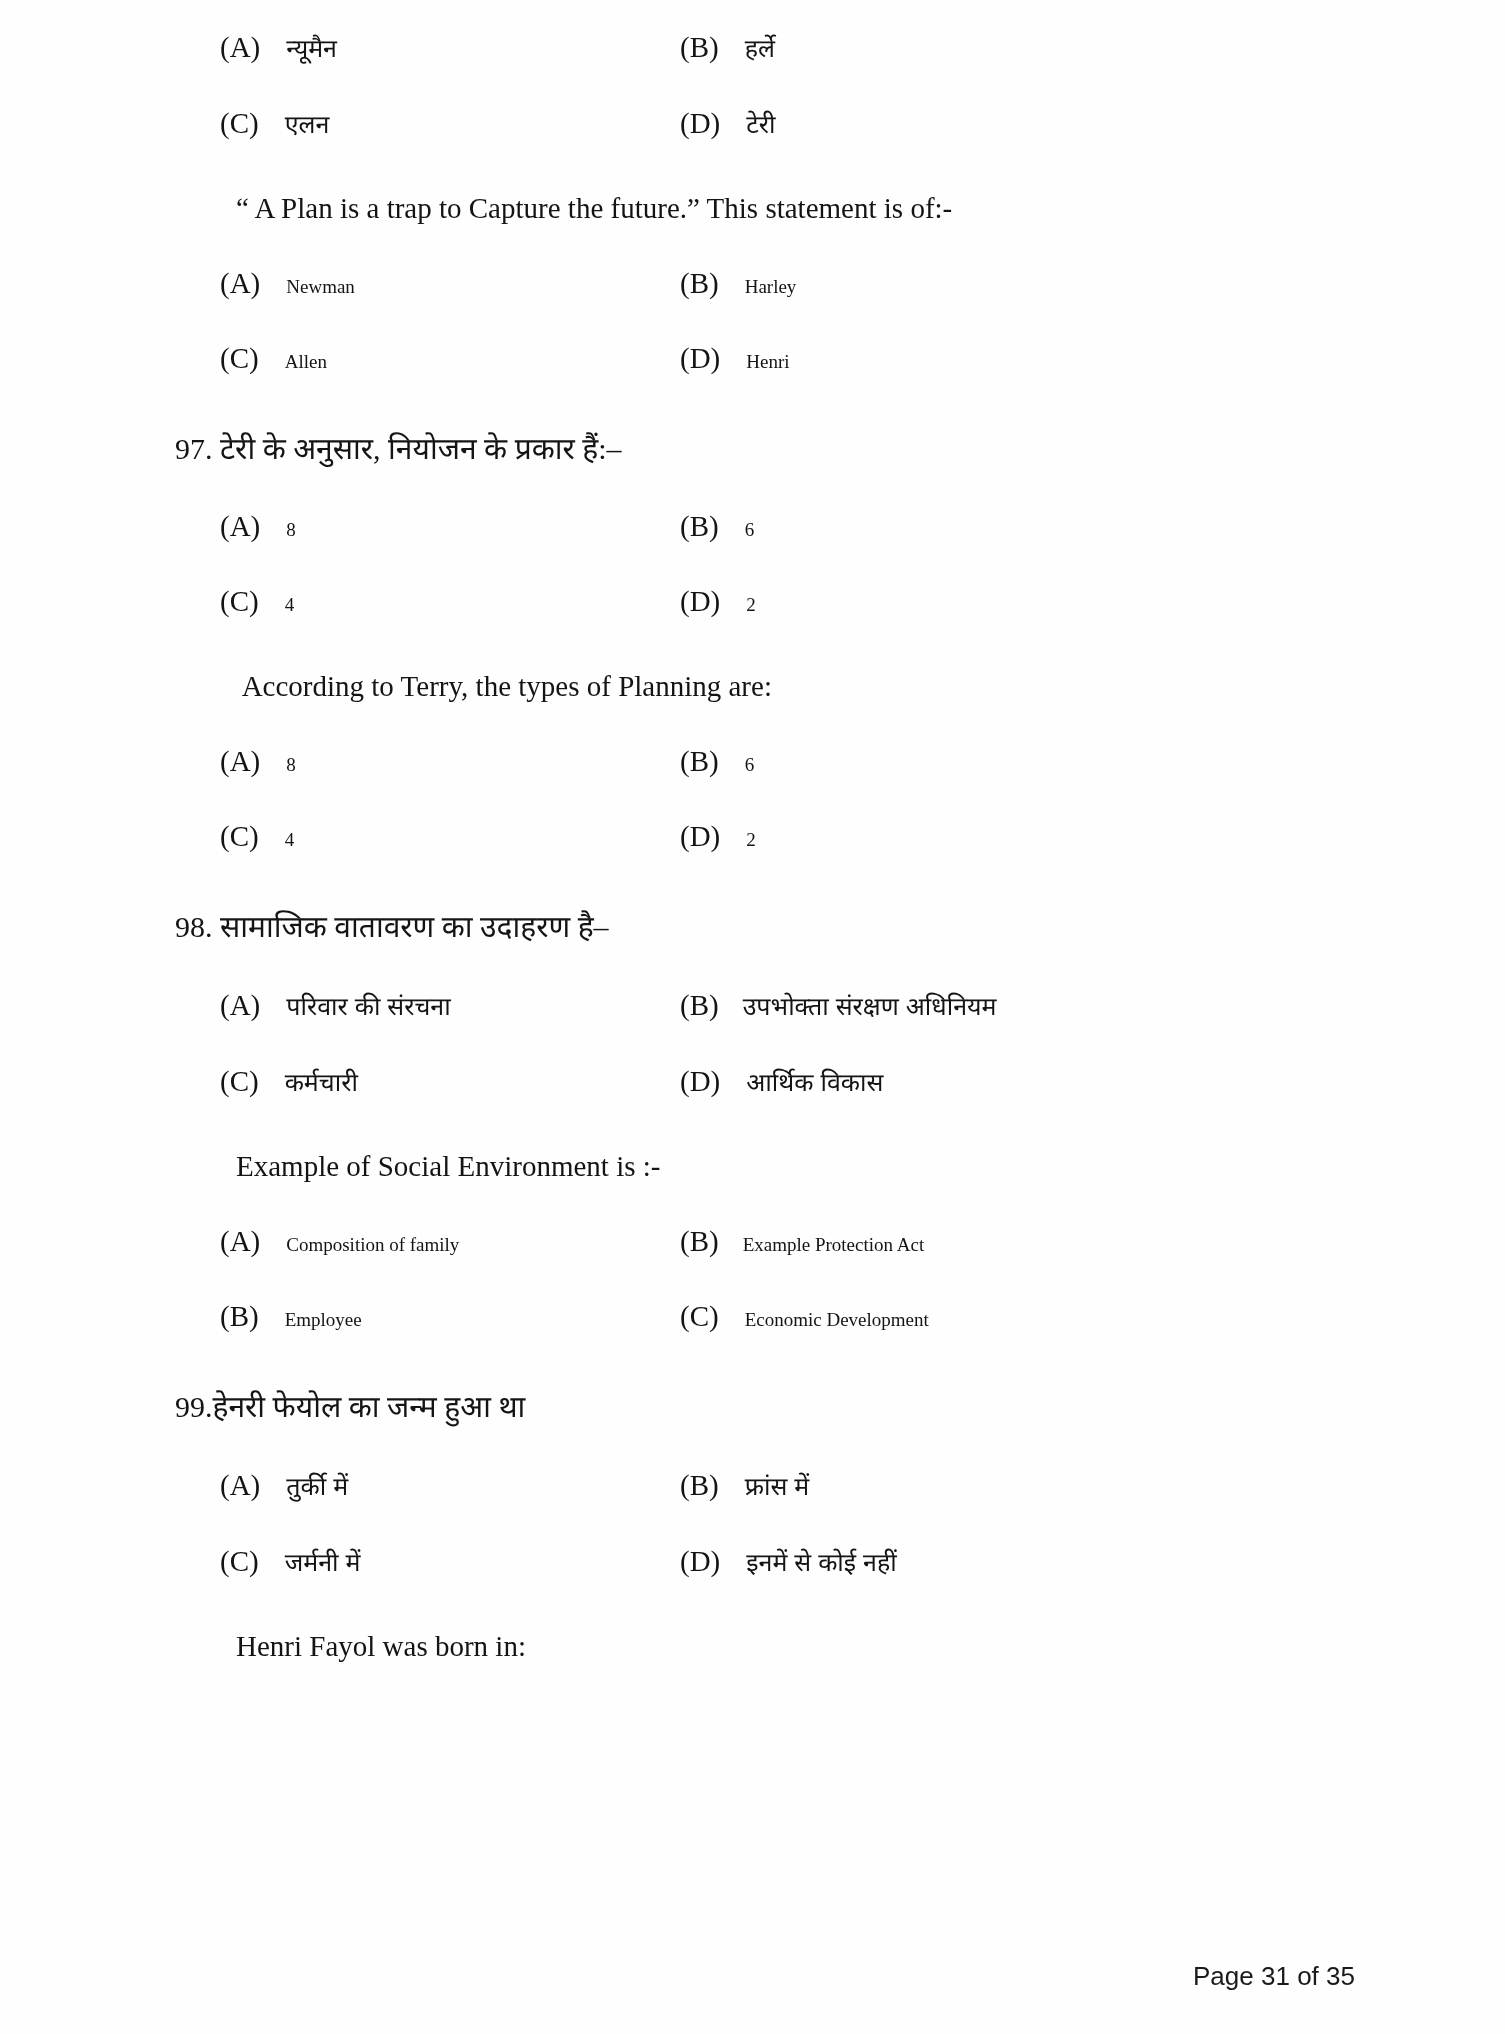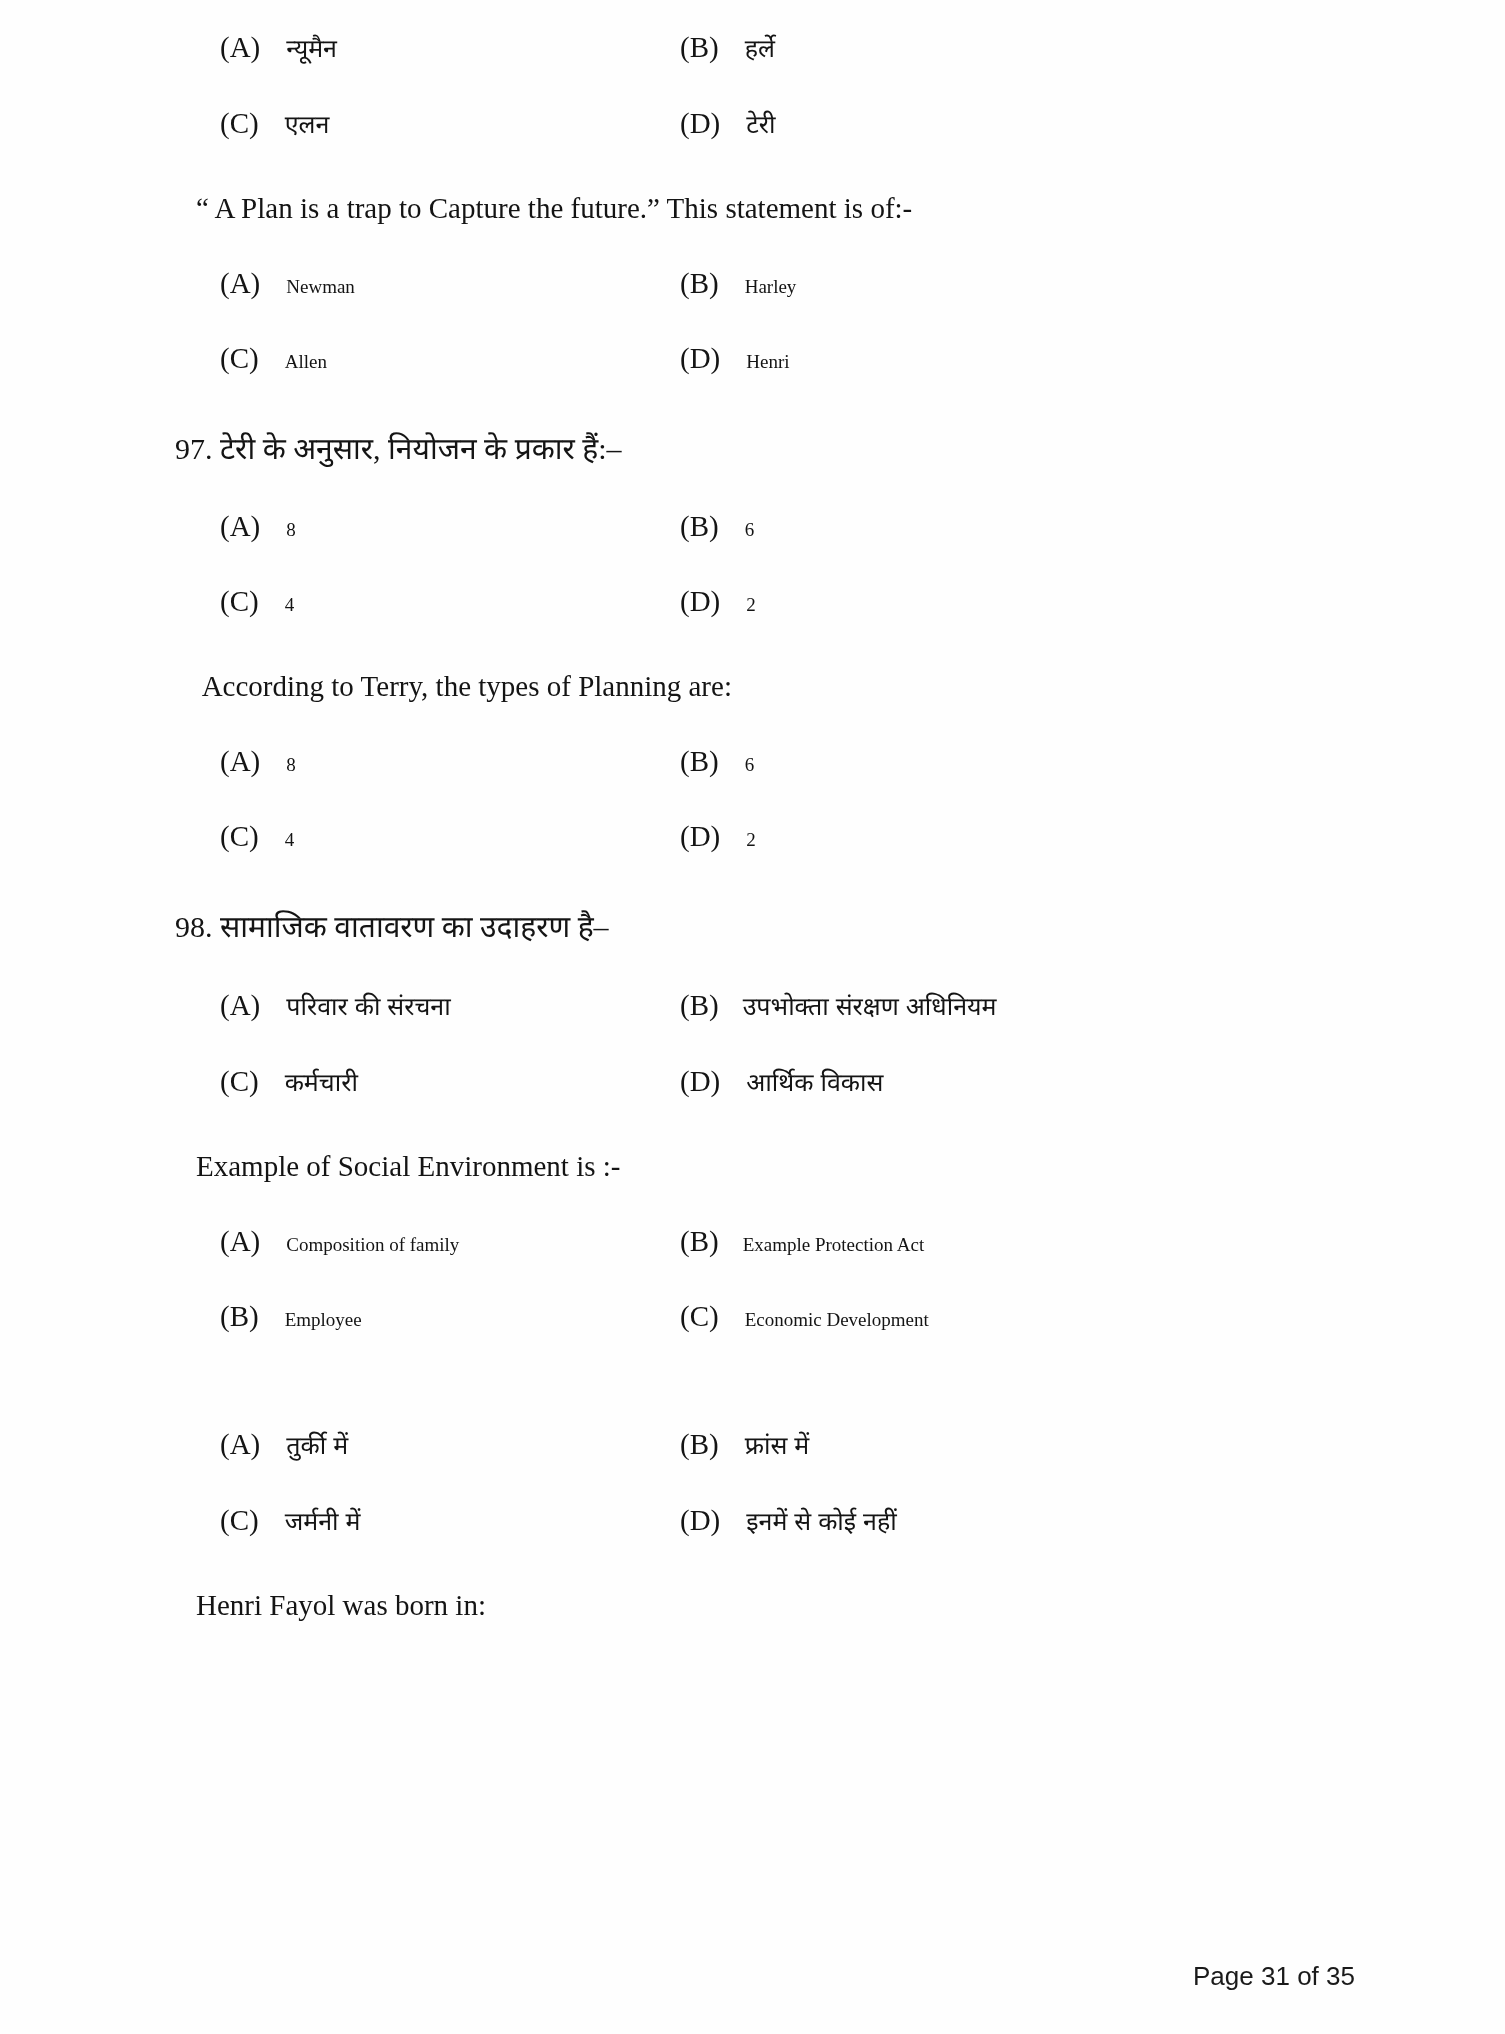--- a/index.html
+++ b/index.html
@@ -27,21 +27,21 @@
     left: 175px;
     top: 30px;
     width: 1140px;
   }
   .q-number-line {
     margin-left: 0px;
   }
   .stem-en {
     font-size: 29px;
     color: #141414;
-    margin-left: 21px;
+    margin-left: 61px;
     white-space: pre;
   }
   .stem-hi {
     font-size: 30px;
     color: #141414;
     font-family: Liberation Serif, serif;
     white-space: pre;
   }
 
   
@@ -267,20 +267,21 @@
         </div>
         <div class="opt right">
           <span class="opt-label">(C)</span>
           <span class="opt-text en">Economic Development</span>
         </div>
       </div>
     </div>
 
     <div class="row-gap-lg"></div>
 
+    <div class="stem-hi q-number-line">99.हेनरी फेयोल का जन्म हुआ था</div>
 
     <div class="row-gap-md"></div>
 
     <div>
       <div class="options">
         <div class="opt left">
           <span class="opt-label">(A)</span>
           <span class="opt-text hi">तुर्की में</span>
         </div>
         <div class="opt right">

